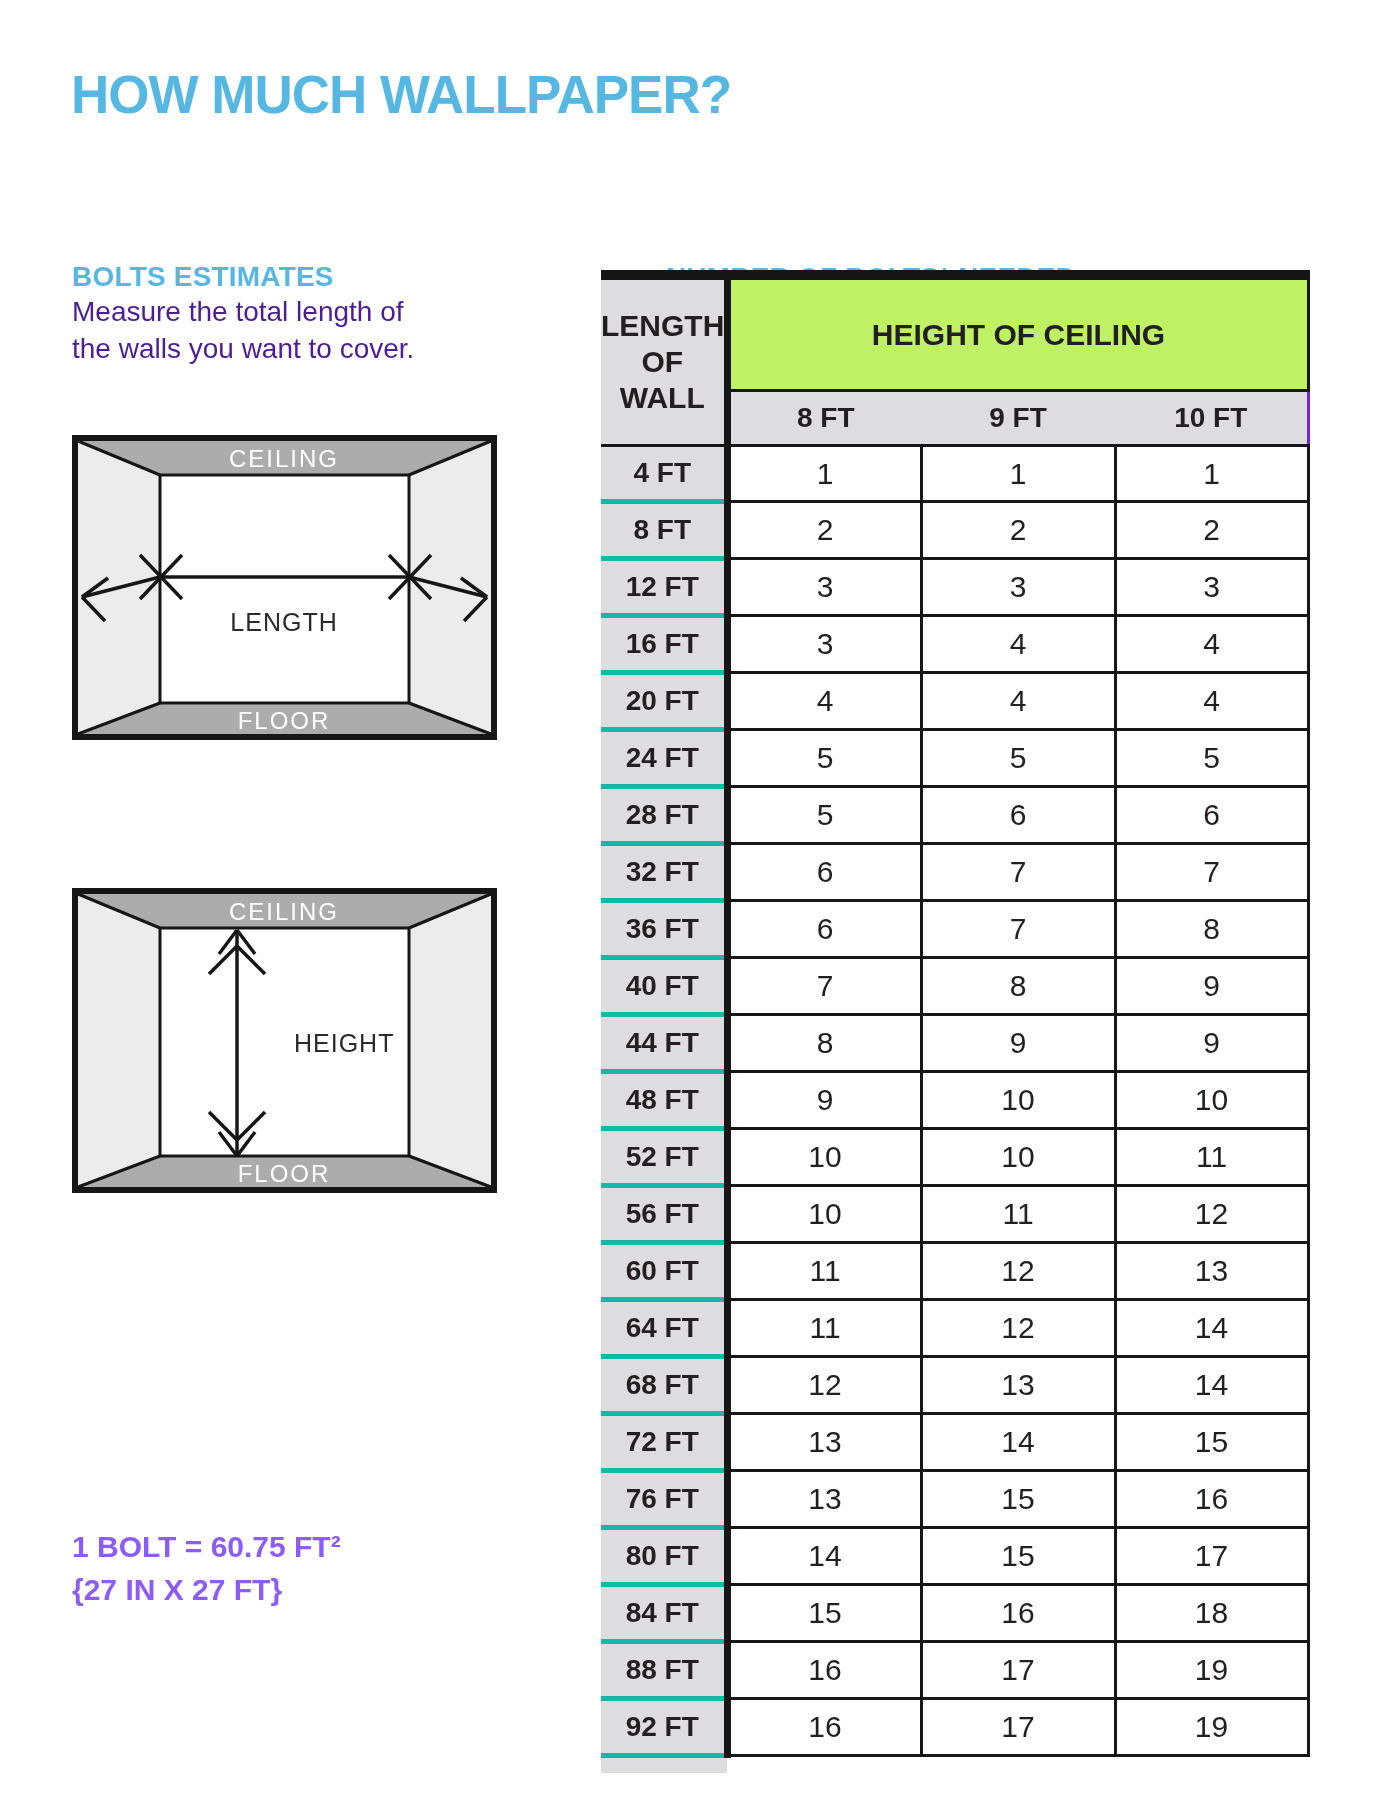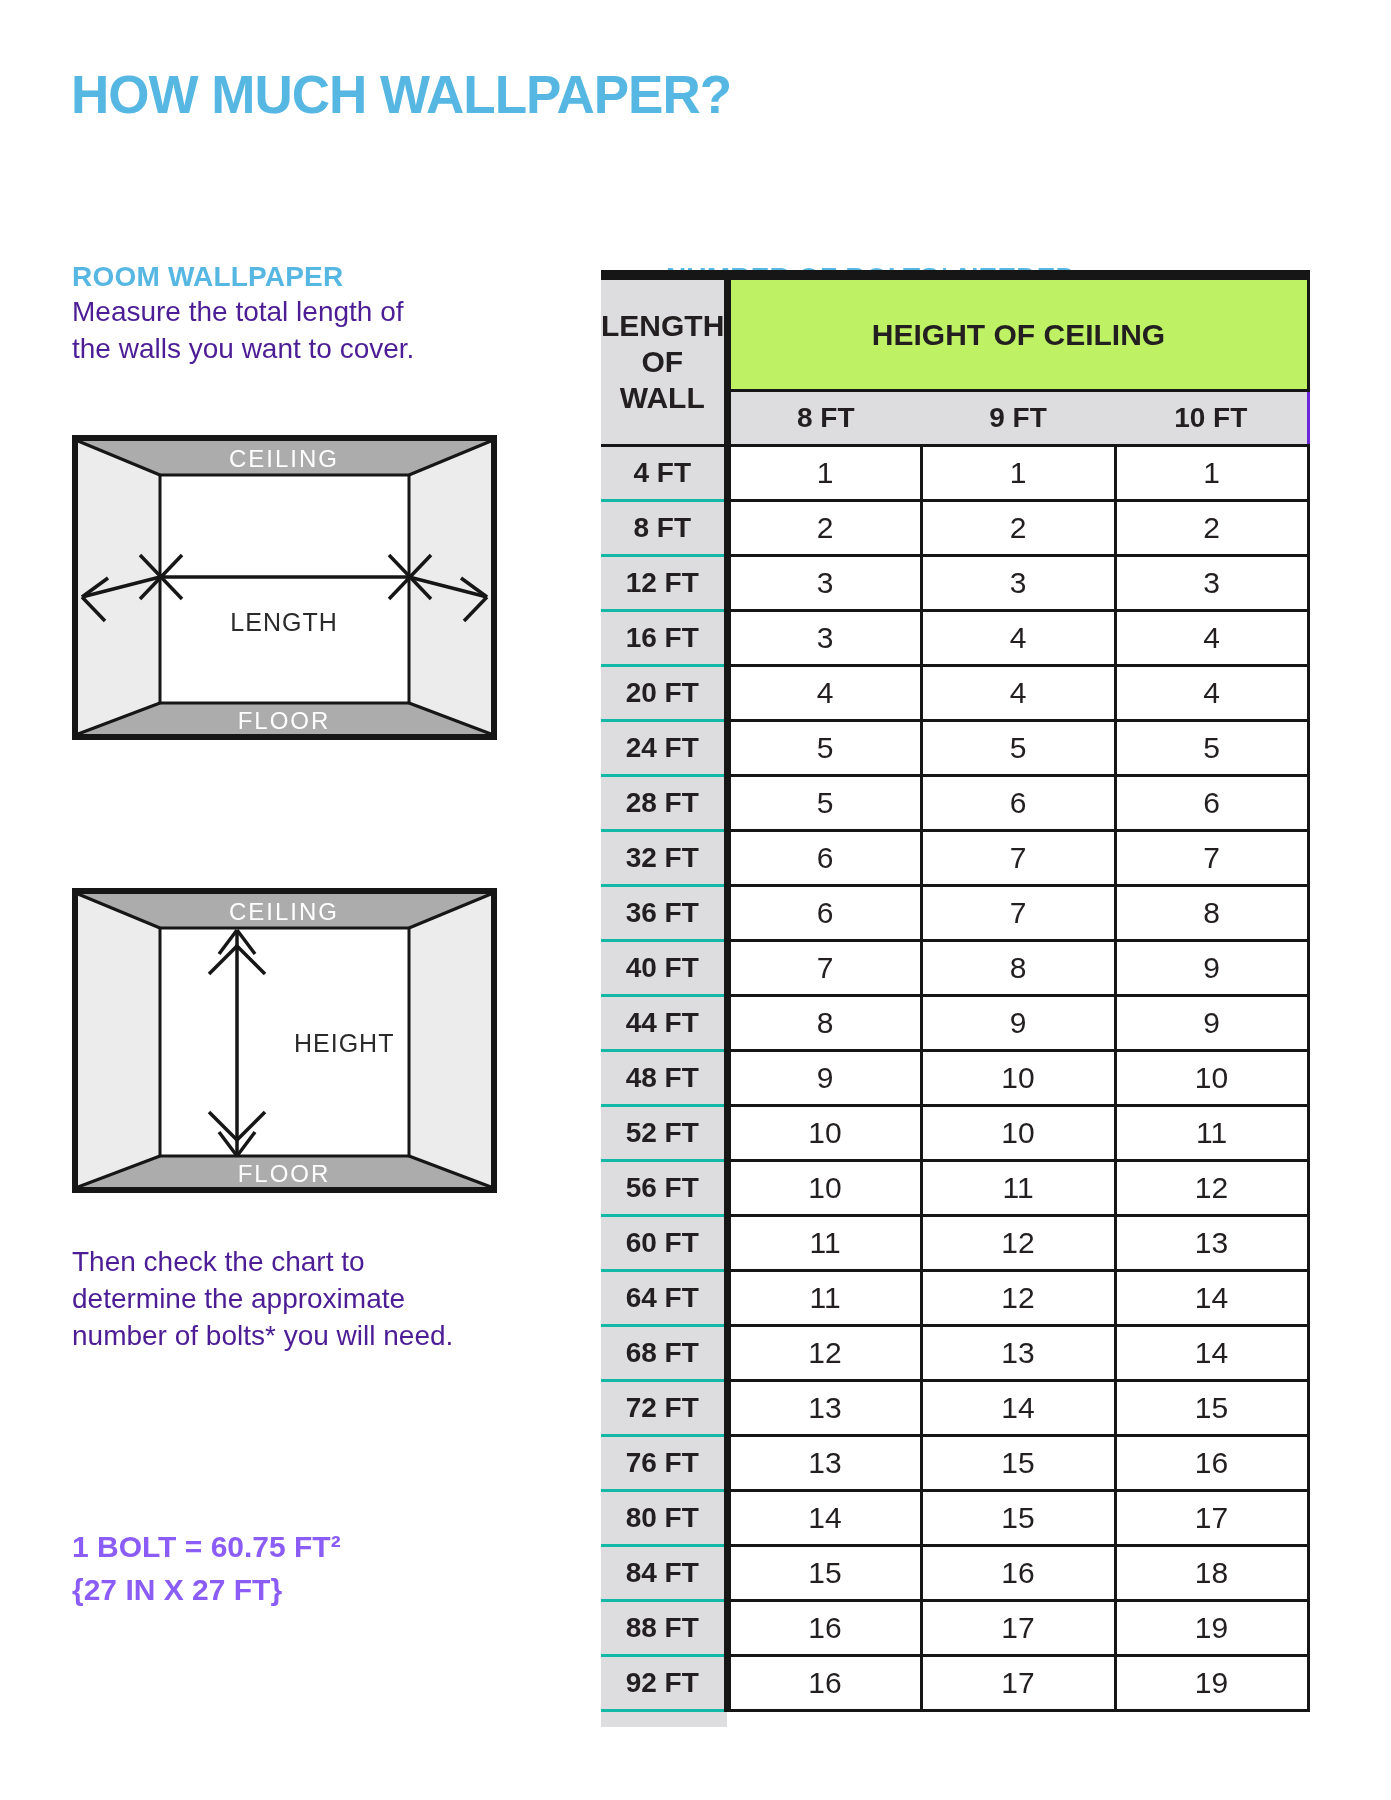--- a/index.html
+++ b/index.html
@@ -45,37 +45,37 @@
   th.hoc {
     background:#bef264; border-bottom:3px solid #161616; border-right:3px solid #161616;
     font-size:30px; font-weight:bold; height:109px;
   }
   th.sub {
     background:#dddddf; border-bottom:3px solid #161616;
     font-size:28px; font-weight:bold; height:52px;
   }
   th.sub:last-child { border-right:3px solid #6d28d9; }
   tbody th.rowlabel {
-    background:#dddddf; border-right:7px solid #161616; border-bottom:3px solid #14b8a6;
+    background:#dddddf; border-right:7px solid #161616; border-bottom:5px solid #14b8a6;
     font-size:28px; font-weight:bold; height:52px;
   }
   tbody td {
     background:#ffffff; border:3px solid #161616;
     font-size:30px; font-weight:normal; height:52px; color:#231f20;
   }
   .table-tab { width:126px; height:15px; background:#dddddf; }
 </style>
 </head>
 <body>
 
 <div class="page">
 
   <div class="title">HOW MUCH WALLPAPER?</div>
 
-  <div class="sec-head" style="left:72px; top:261px;">ROOM WALLPAPER</div>
+  <div class="sec-head" style="left:72px; top:261px;">BOLTS ESTIMATES</div>
 
   <div class="para" style="top:293px;">Measure the total length of
 the walls you want to cover.</div>
 
   <svg class="diag" style="top:435px;" width="425" height="305" viewBox="0 0 425 305">
     <g>
       <rect x="3" y="3" width="419" height="299" fill="#ffffff" stroke="#161616" stroke-width="6"></rect>
       <polygon points="6,6 419,6 337,40 88,40" fill="#acacac"></polygon>
       <polygon points="88,268 337,268 419,299 6,299" fill="#acacac"></polygon>
       <polygon points="6,6 88,40 88,268 6,299" fill="#ececec"></polygon>
@@ -127,23 +127,20 @@
       <line x1="137" y1="86" x2="165" y2="58"></line>
       <line x1="165" y1="58" x2="193" y2="86"></line>
       <line x1="165" y1="268" x2="147" y2="244"></line>
       <line x1="165" y1="268" x2="183" y2="244"></line>
       <line x1="137" y1="224" x2="165" y2="252"></line>
       <line x1="165" y1="252" x2="193" y2="224"></line>
     </g>
     <text x="222" y="164" font-size="25" letter-spacing="1" fill="#2a2a2a">HEIGHT</text>
   </svg>
 
-  <div class="para" style="top:1243px;">Then check the chart to
-determine the approximate
-number of bolts* you will need.</div>
 
 
   <div class="boltinfo" style="top:1525px;">1 BOLT = 60.75 FT²
 {27 IN X 27 FT}</div>
 
   <div class="tbl-head">NUMBER OF BOLTS* NEEDED</div>
 
   <div class="tblwrap">
     <table class="btable">
       <colgroup>

